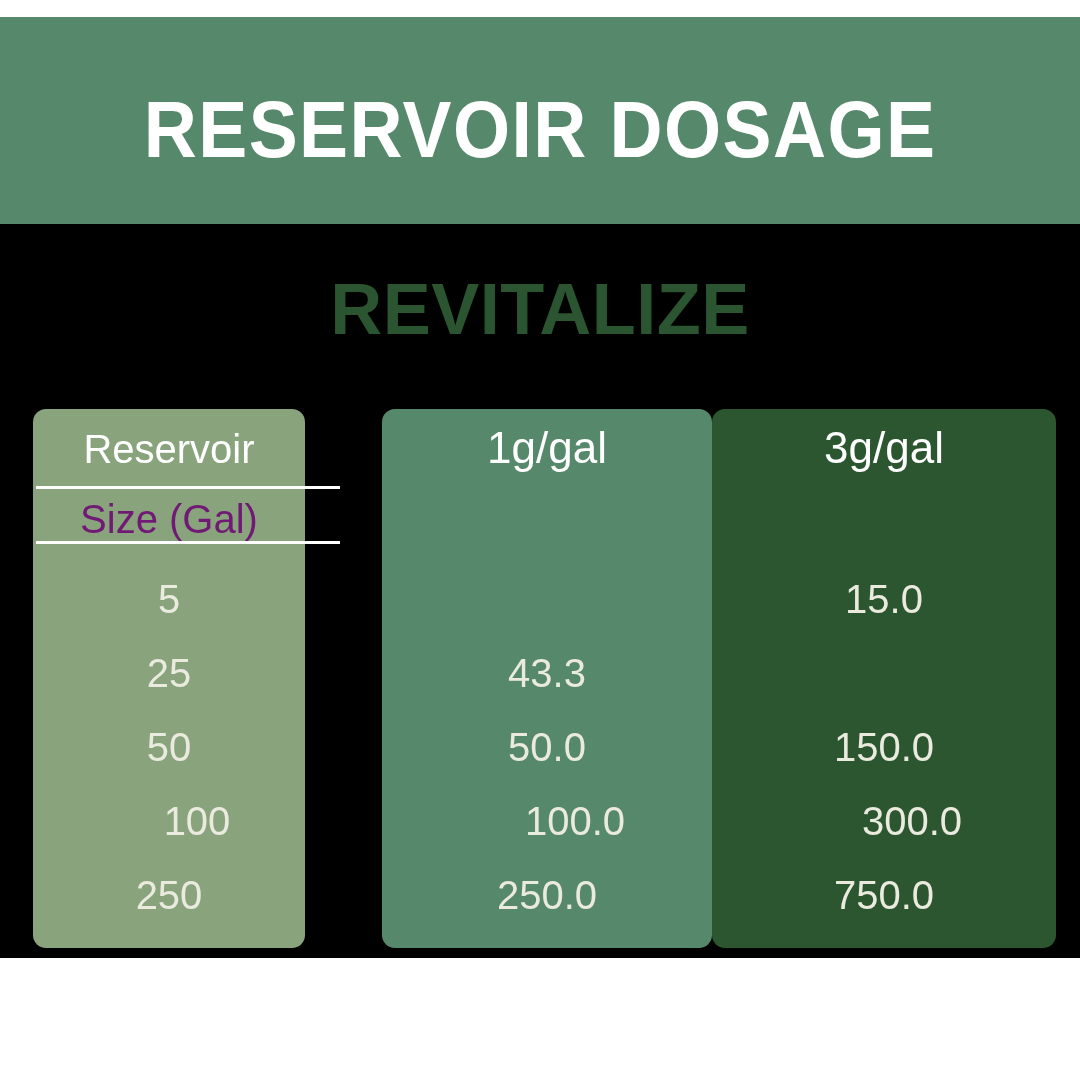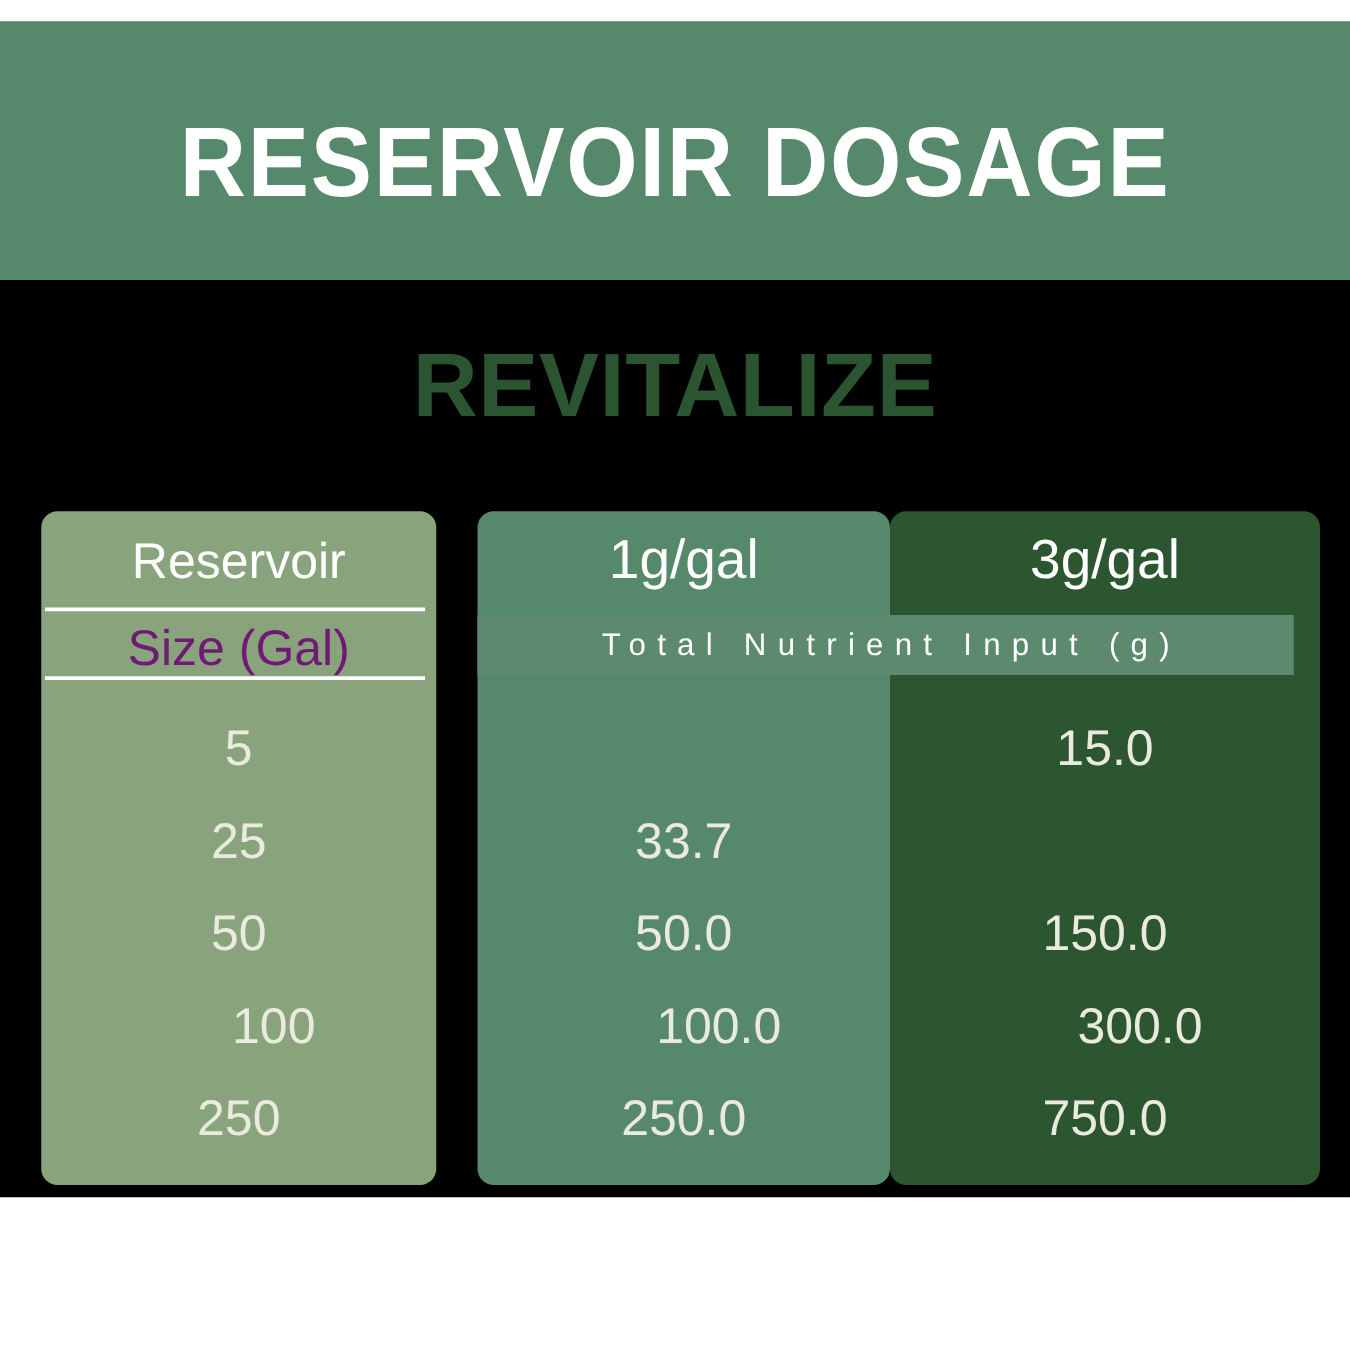--- a/index.html
+++ b/index.html
@@ -74,21 +74,21 @@
     height: 539px;
   }
 
   .col {
     position: absolute;
     top: 0;
     height: 539px;
   }
   .col-1 {
     left: 0;
-    width: 316px;
+    width: 272px;
     background: #89A47D;
     border-radius: 13px;
   }
   .col-2 {
     left: 349px;
     width: 330px;
     background: #56886B;
     border-radius: 13px;
   }
   .col-3 {
@@ -223,35 +223,32 @@
       </div>
       <div class="cell r0">5</div>
       <div class="cell r1">25</div>
       <div class="cell r2">50</div>
       <div class="cell r3">100</div>
       <div class="cell r4">250</div>
     </div>
 
     <div class="col col-2">
       <div class="rate-head">1g/gal</div>
-      <div class="cell r1">33.7</div>
+      <div class="cell r1">43.3</div>
       <div class="cell r2">50.0</div>
       <div class="cell r3">100.0</div>
       <div class="cell r4">250.0</div>
     </div>
 
     <div class="col col-3">
       <div class="rate-head">3g/gal</div>
       <div class="cell r0">15.0</div>
       <div class="cell r2">150.0</div>
       <div class="cell r3">300.0</div>
       <div class="cell r4">750.0</div>
     </div>
 
-    <div class="span-band">
-      <div class="span-band-label">Total Nutrient Input (g)</div>
-    </div>
 
   </div>
 
   <div class="bottom-strip"></div>
 
 </div>
 
 </body></html>

